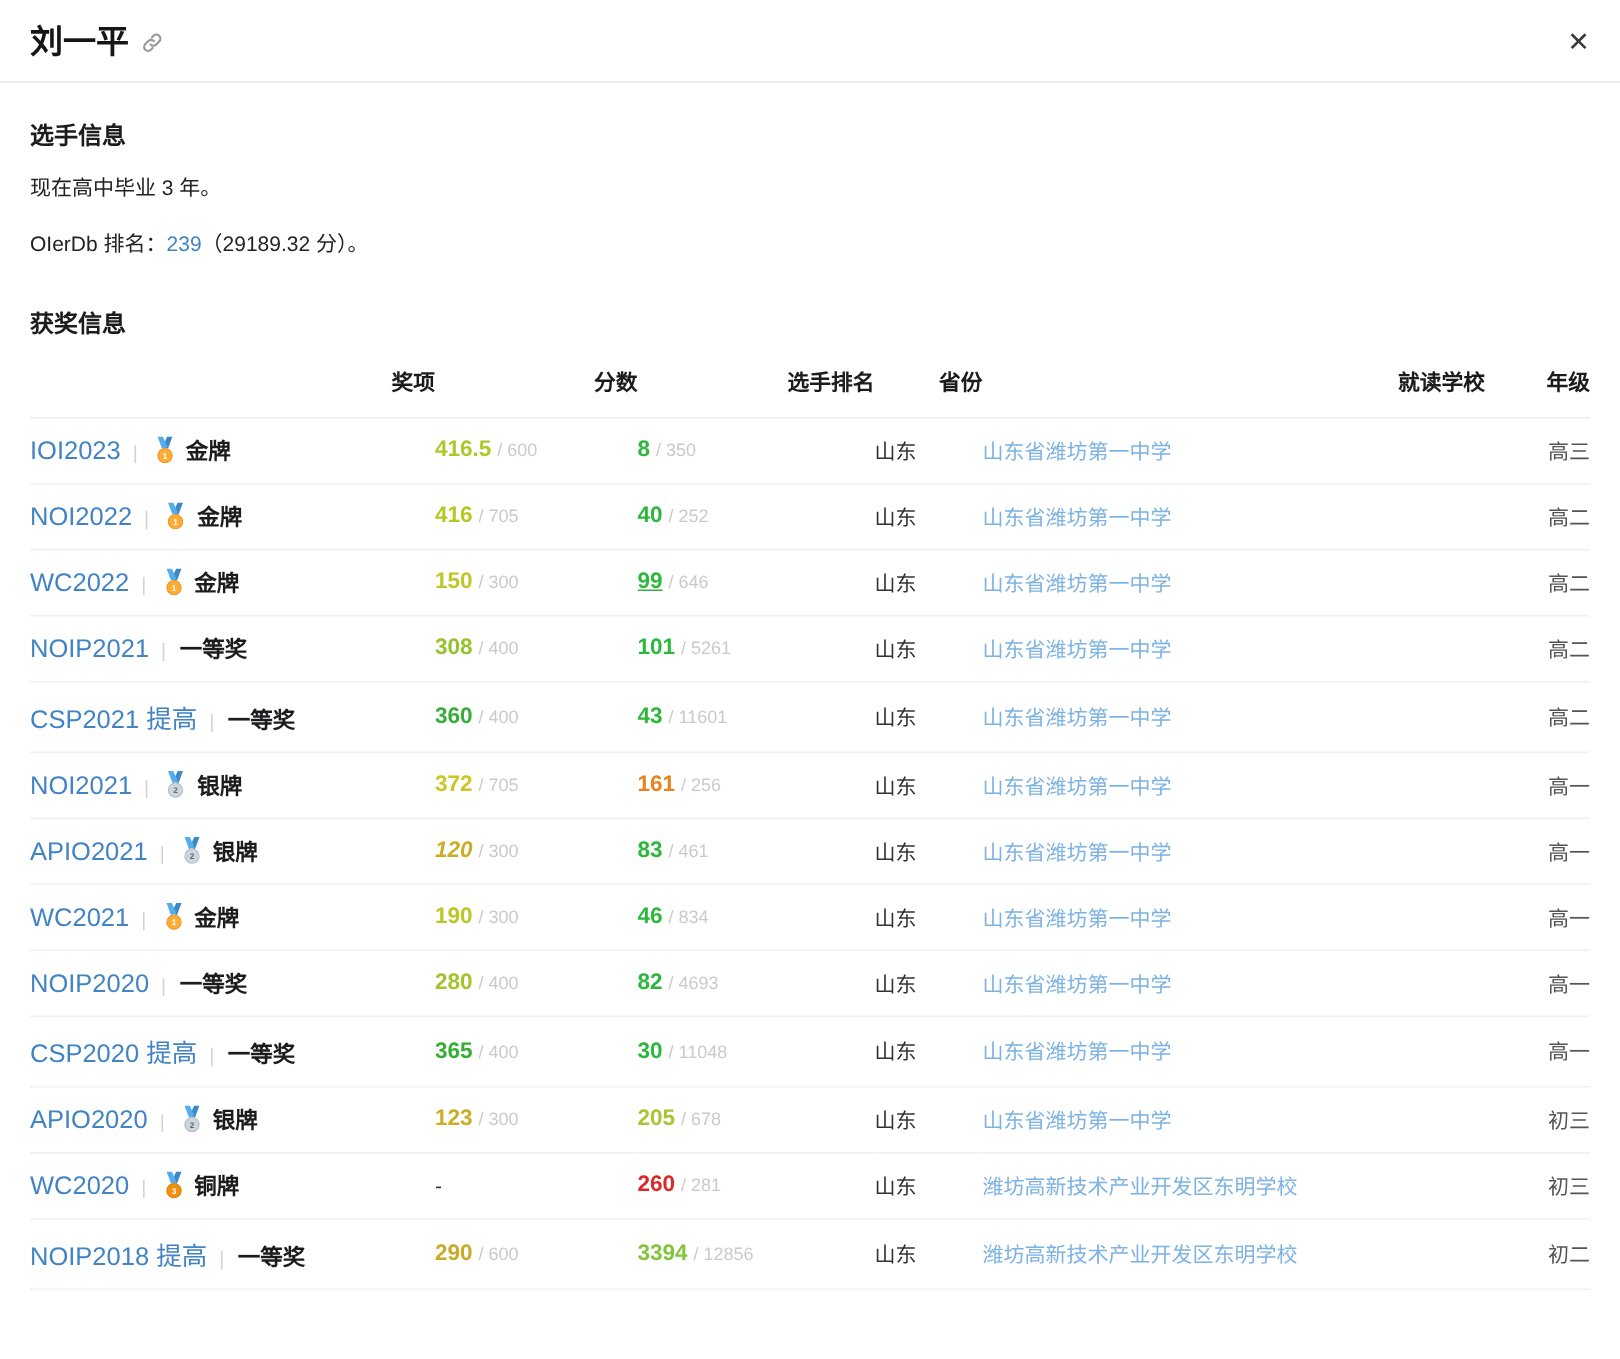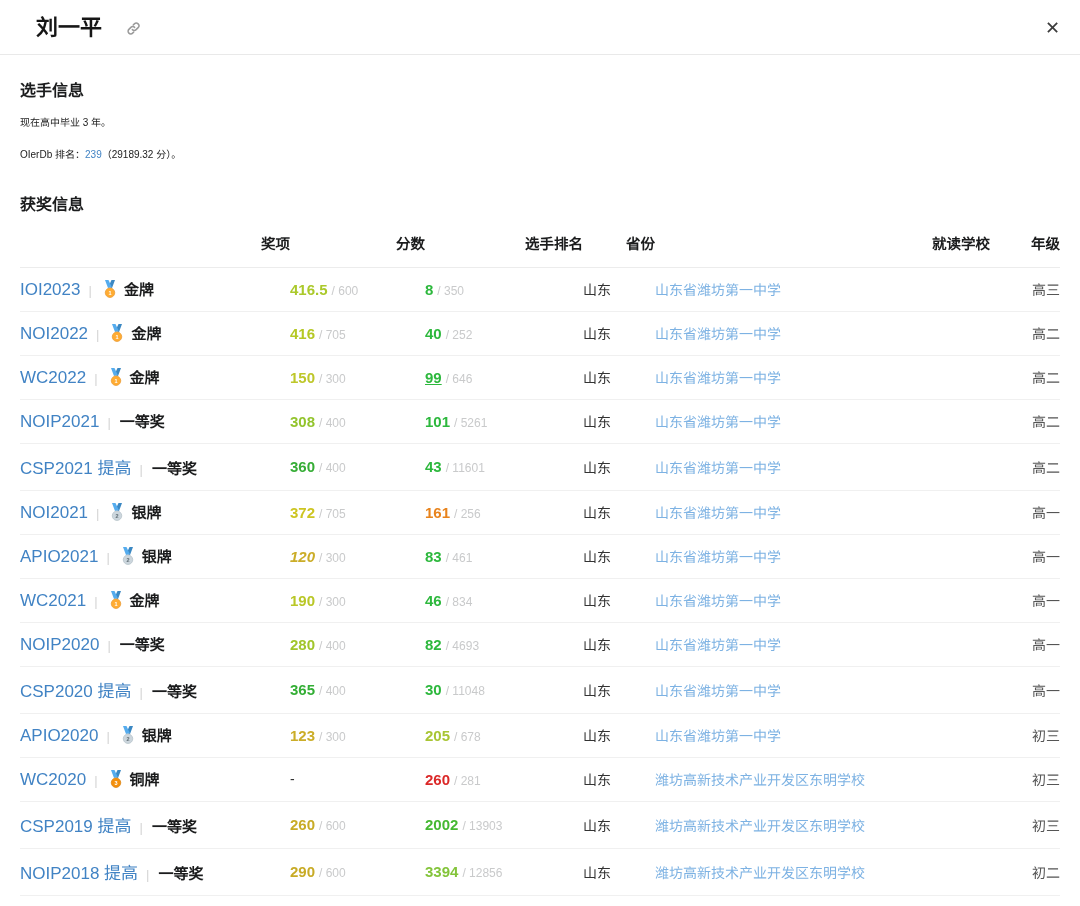--- a/index.html
+++ b/index.html
@@ -12,36 +12,36 @@
     overflow: hidden;
   }
   .modal-header {
     display: flex; align-items: center;
     padding: 12px 20px 10px 20px;
     height: 55px;
     border-bottom: 1px solid #e9e9e9;
   }
   .page-title {
     font-size: 22px; font-weight: 700; color: #161616;
-    margin: 16px; line-height: 1.2;
+    margin: 0; line-height: 1.2;
   }
   .link-icon { margin-left: 8px; display: inline-flex; align-items: center; }
   .close-icon {
     margin-left: auto;
     font-size: 18px; font-weight: 700; color: #3c3c3c;
     cursor: pointer; line-height: 1;
   }
   .modal-body { padding: 22px 20px 0 20px; }
   .section-heading {
     font-size: 16px; font-weight: 700; color: #1b1c1d;
     margin: 0 0 15px 0;
   }
   .info-line {
     margin: 0 0 18px 0;
-    font-size: 10px; color: #222; line-height: 1.35;
+    font-size: 14px; color: #222; line-height: 1.35;
   }
   a.inline-link { color: var(--link-color, #4183c4); text-decoration: none; cursor: pointer; }
   .awards-heading { margin: 30px 0 4px 0; }
   table.awards-table {
     width: 100%;
     border-collapse: collapse;
     table-layout: fixed;
   }
   col.c-award    { width: 270px; }
   col.c-score    { width: 135px; }
@@ -249,28 +249,20 @@
                   <circle cx="18" cy="25.5" r="9.5" fill="#f4900c" stroke="#d87e0a" stroke-width="1.4"></circle>
                   <text x="18" y="29.5" font-size="11" font-weight="bold" text-anchor="middle" fill="#ffffff">3</text>
                 </svg></span><span class="award-label">铜牌</span></td>
             <td><span class="score-dash">-</span></td>
             <td><span class="big-num" style="color: rgb(219, 40, 40);">260</span><span class="denom">/ 281</span></td>
             <td><span class="province-label">山东</span></td>
             <td><a class="school-link">潍坊高新技术产业开发区东明学校</a></td>
             <td class="right"><span class="grade-label">初三</span></td>
           </tr>
           <tr>
-            <td><a class="contest-link">CSP2019 提高</a><span class="pipe">|</span><span class="award-label">一等奖</span></td>
-            <td><span class="big-num" style="color: rgb(200, 171, 38);">260</span><span class="denom">/ 600</span></td>
-            <td><span class="big-num" style="color: rgb(69, 184, 50);">2002</span><span class="denom">/ 13903</span></td>
-            <td><span class="province-label">山东</span></td>
-            <td><a class="school-link">潍坊高新技术产业开发区东明学校</a></td>
-            <td class="right"><span class="grade-label">初三</span></td>
-          </tr>
-          <tr>
             <td><a class="contest-link">NOIP2018 提高</a><span class="pipe">|</span><span class="award-label">一等奖</span></td>
             <td><span class="big-num" style="color: rgb(200, 171, 38);">290</span><span class="denom">/ 600</span></td>
             <td><span class="big-num" style="color: rgb(131, 196, 58);">3394</span><span class="denom">/ 12856</span></td>
             <td><span class="province-label">山东</span></td>
             <td><a class="school-link">潍坊高新技术产业开发区东明学校</a></td>
             <td class="right"><span class="grade-label">初二</span></td>
           </tr>
         </tbody>
     </table>
   </div>

